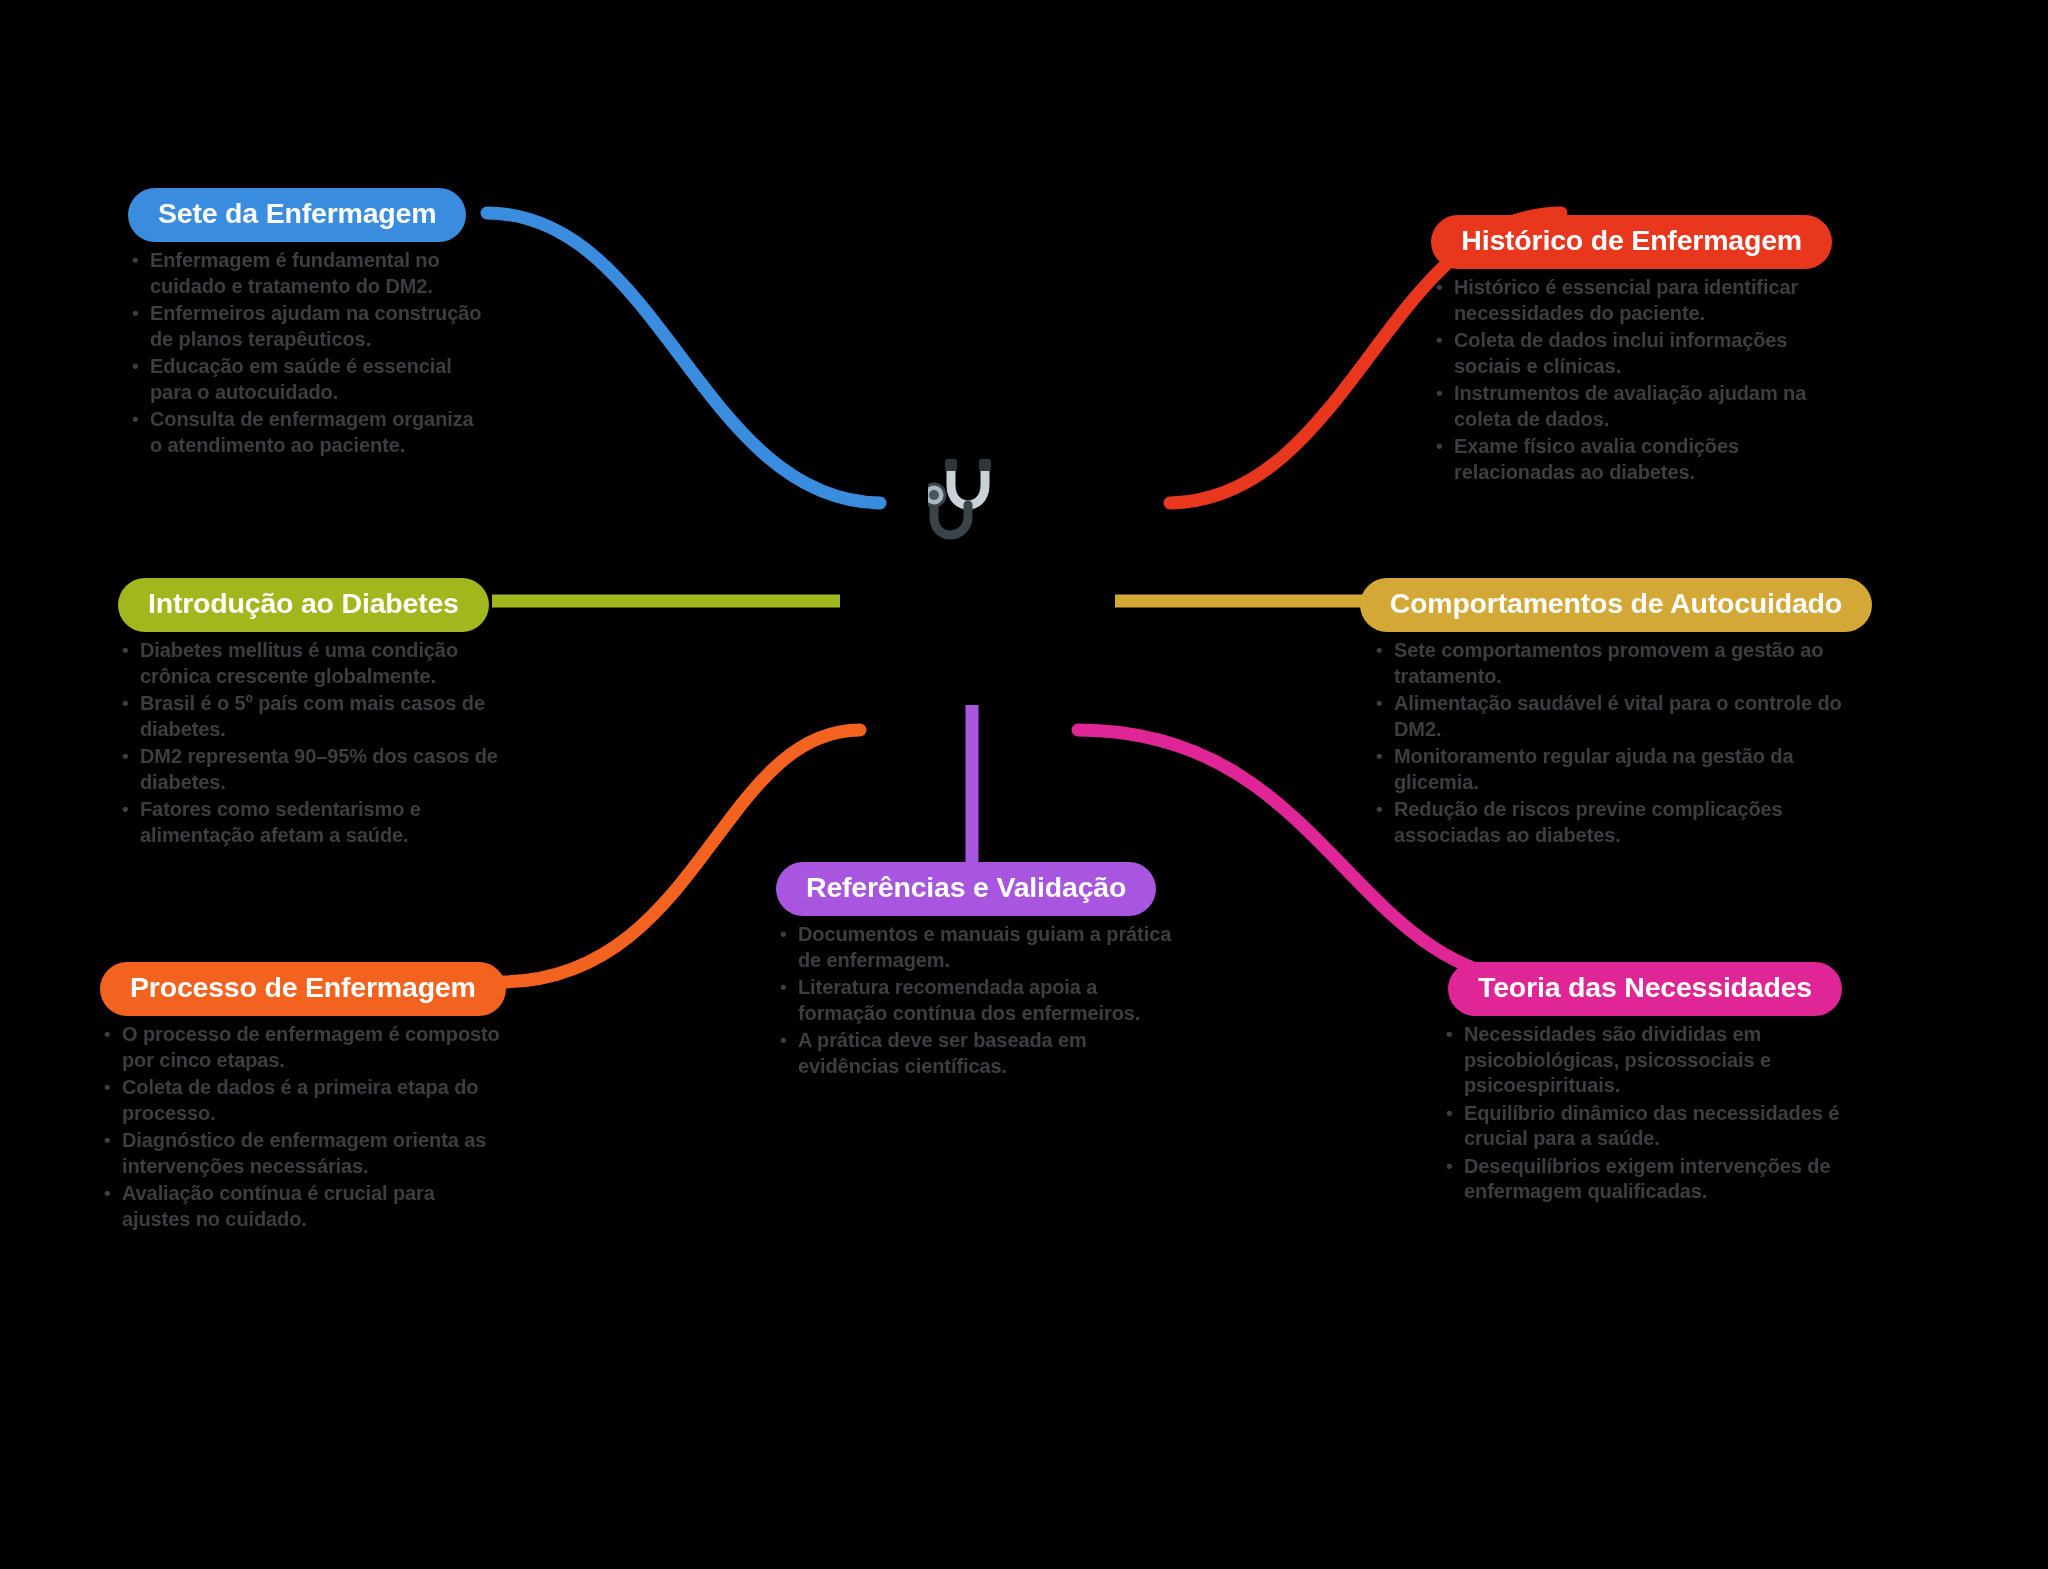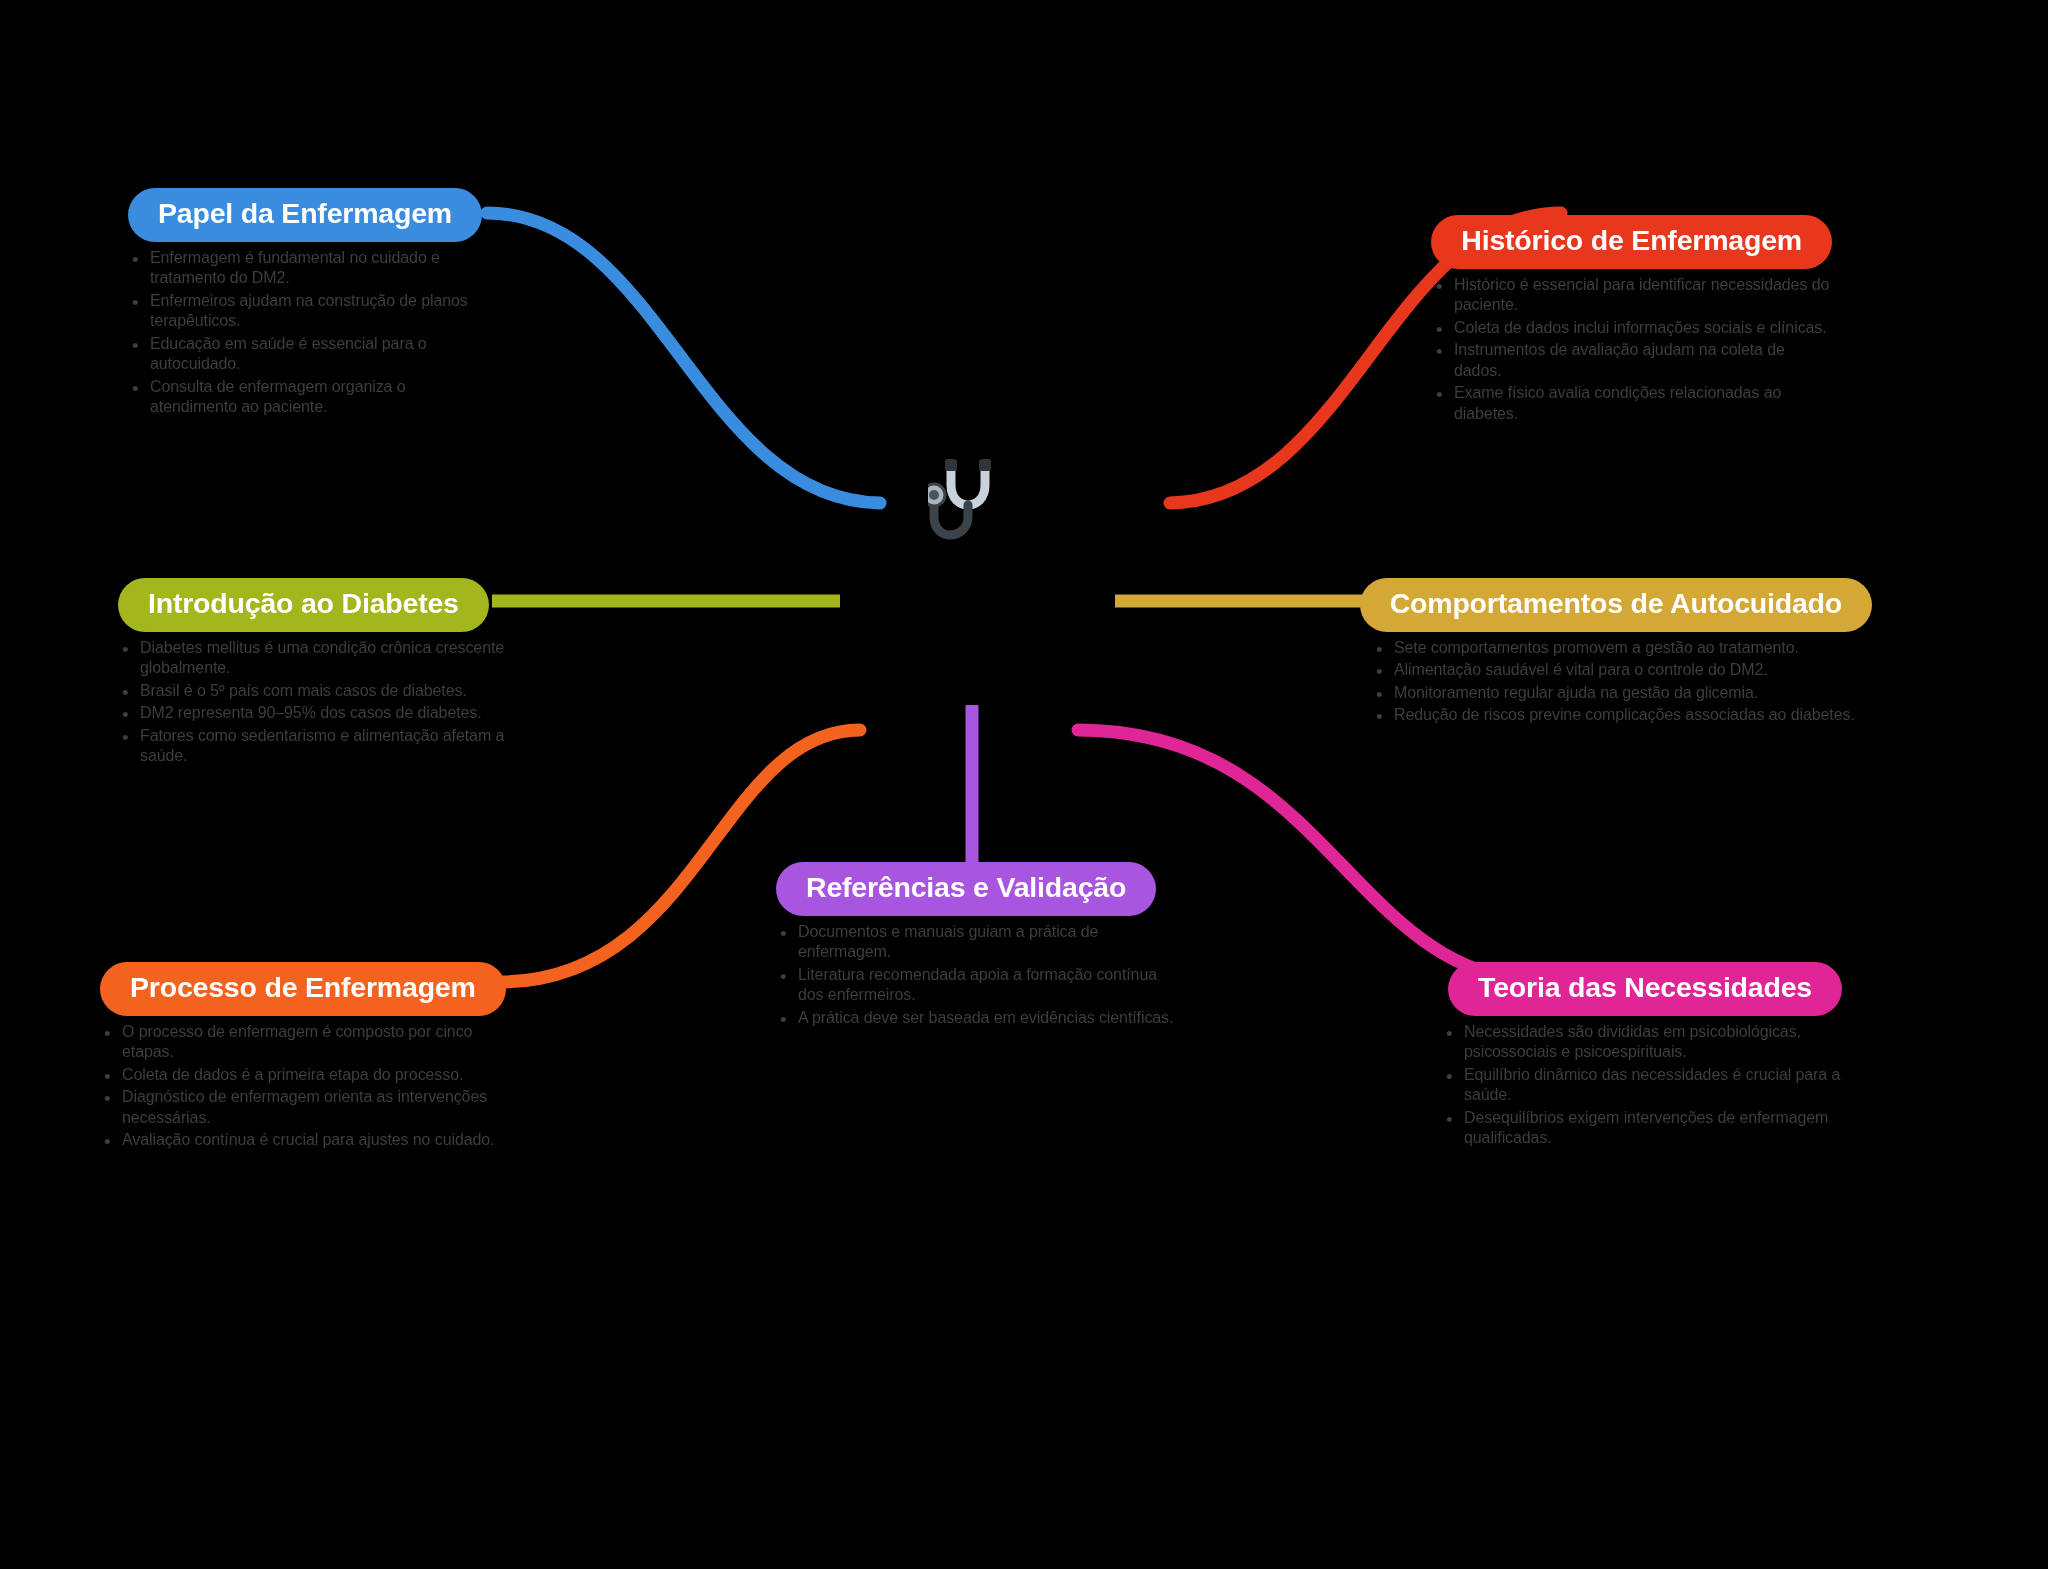--- a/index.html
+++ b/index.html
@@ -48,23 +48,23 @@
     justify-content: flex-start;
   }
   ul.bullets {
     list-style: none;
     margin: 6px 0 0 0;
     padding: 0;
   }
   ul.bullets li {
     position: relative;
     color: #3d3d42;
-    font-size: 16px;
+    font-size: 20px;
     line-height: 1.28;
-    font-weight: 400;
+    font-weight: 700;
     padding-left: 22px;
     margin-bottom: 2px;
     letter-spacing: -0.1px;
   }
   ul.bullets li::before {
     content: "•";
     position: absolute;
     left: 4px;
     top: 0;
     color: #3d3d42;
@@ -106,21 +106,21 @@
       <path d="M40 50 L40 62 C40 74 30 80 22 80 C14 80 6 74 6 62 L6 48" fill="none" stroke="#3a4349" stroke-width="9" stroke-linecap="round"></path>
       <circle cx="6" cy="40" r="11" fill="#aab6bd" stroke="#3a4349" stroke-width="3"></circle>
       <circle cx="6" cy="40" r="5" fill="#4b5560"></circle>
       <rect x="17" y="4" width="12" height="12" rx="3" fill="#2e363c"></rect>
       <rect x="51" y="4" width="12" height="12" rx="3" fill="#2e363c"></rect>
     </svg>
   </div>
 
   <div class="node left" style="left:128px; top:188px; width:360px;">
     <div class="pill-wrap">
-      <div class="pill" style="background:#3a8dde;">Papel da Enfermagem</div>
+      <div class="pill" style="background:#3a8dde;">Sete da Enfermagem</div>
     </div>
     <ul class="bullets">
       <li>Enfermagem é fundamental no cuidado e tratamento do DM2.</li>
       <li>Enfermeiros ajudam na construção de planos terapêuticos.</li>
       <li>Educação em saúde é essencial para o autocuidado.</li>
       <li>Consulta de enfermagem organiza o atendimento ao paciente.</li>
     </ul>
   </div>
 
   <div class="node right" style="left:1432px; top:188px; width:400px;">

